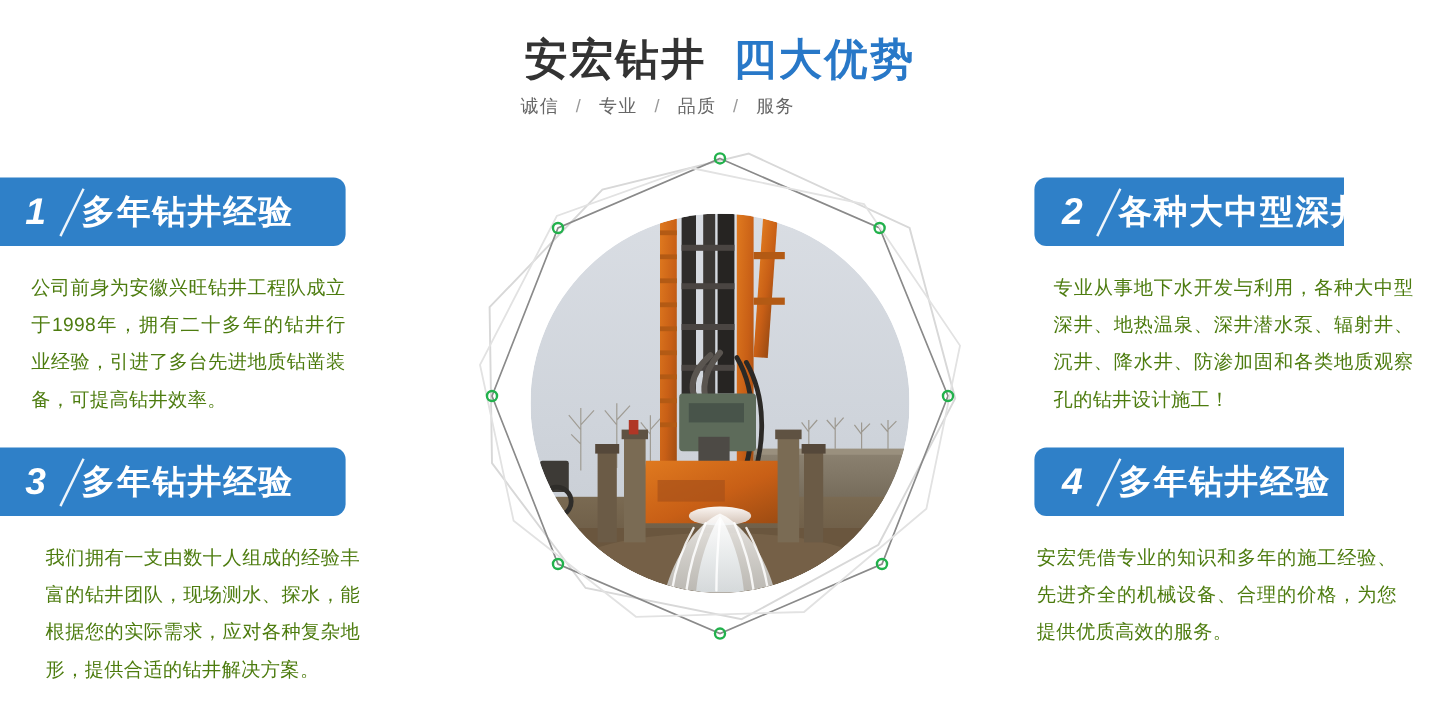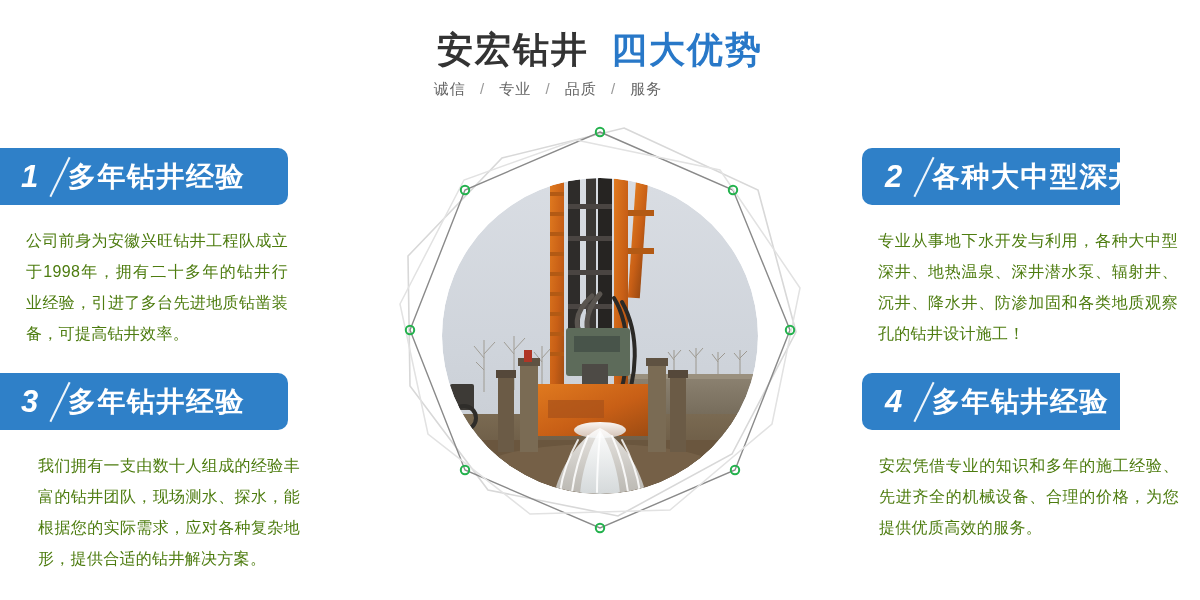--- a/index.html
+++ b/index.html
@@ -169,21 +169,21 @@
   .card-1 { left: -14px;  top: 148px; width: 302px; }
   .card-1 .card-body { margin-top: 20px; margin-left: 40px; width: 262px; }
 
   .card-3 { left: -14px;  top: 373px; width: 302px; }
   .card-3 .card-body { margin-top: 20px; margin-left: 52px; width: 262px; }
 
   .card-2 { left: 862px;  top: 148px; width: 352px; }
   .card-2 .card-body { margin-top: 20px; margin-left: 16px; width: 300px; }
 
   .card-4 { left: 862px;  top: 373px; width: 352px; }
-  .card-4 .card-body { margin-top: 20px; margin-left: 17px; width: 300px; }
+  .card-4 .card-body { margin-top: 20px; margin-left: 2px; width: 300px; }
 
   .card.right .card-head { width: 258px; }
 </style>
 </head>
 <body>
 
 <div id="stage">
 
   <div class="header">
     <div class="title-line">

